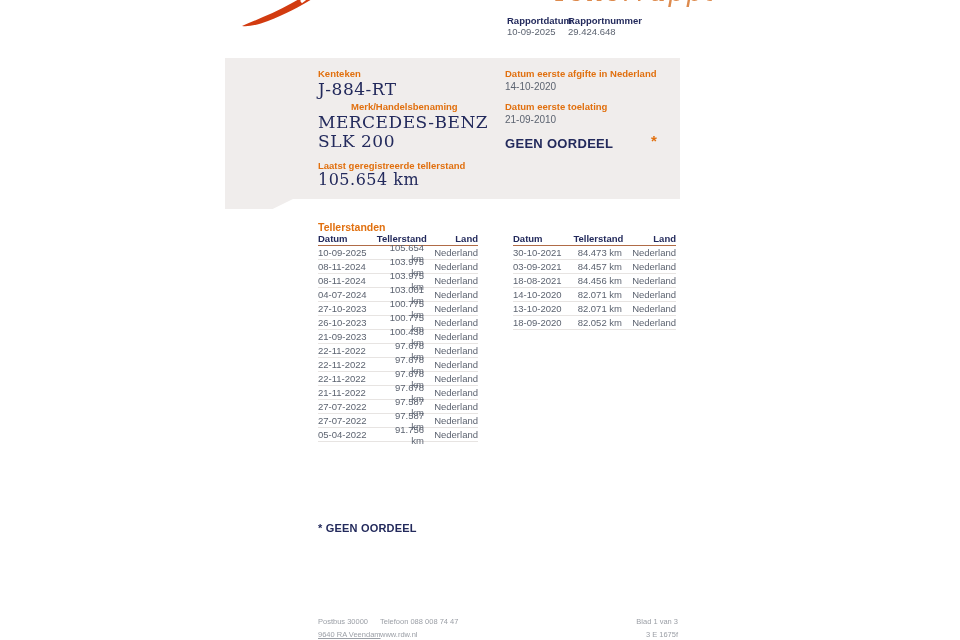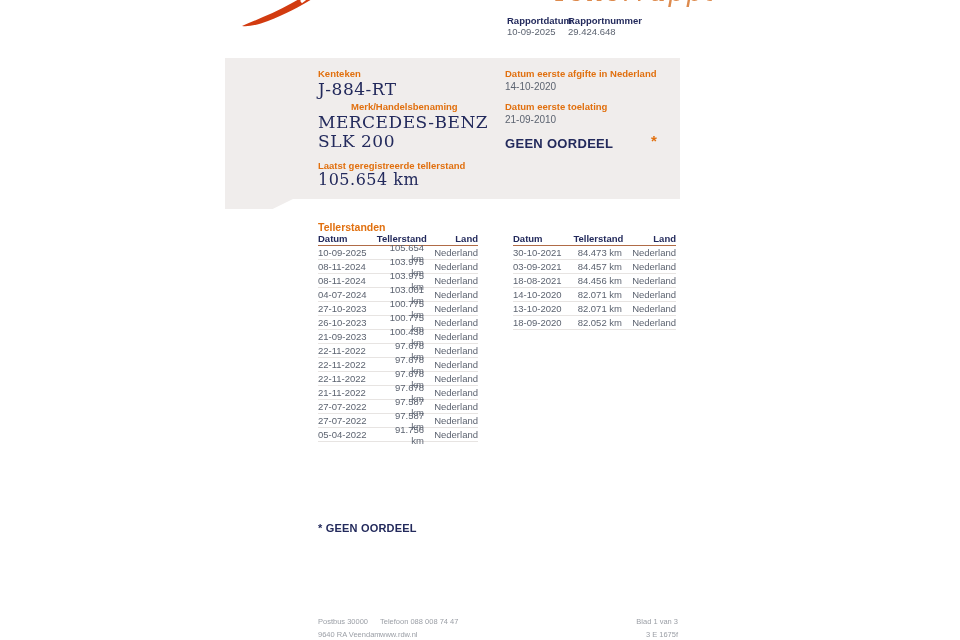--- a/index.html
+++ b/index.html
@@ -238,19 +238,19 @@
       <div class="trow">
         <span class="c-datum">18-09-2020</span>
         <span class="c-stand">82.052 km</span>
         <span class="c-land">Nederland</span>
       </div>
     </div>
 
   <div class="fn-heading">* GEEN OORDEEL</div>
 
   <div class="ft" style="left:318px; top:617px;">Postbus 30000</div>
-  <div class="ft" style="left:318px; top:630px;">9640 RA Veendam</div>
+  <div class="ft" style="left:318px; top:630px;text-decoration:underline;">9640 RA Veendam</div>
   <div class="ft" style="left:380px; top:617px;">Telefoon 088 008 74 47</div>
   <div class="ft" style="left:380px; top:630px;">www.rdw.nl</div>
   <div class="ft ft-r" style="left:578px; top:617px; width:100px;">Blad 1 van 3</div>
   <div class="ft ft-r" style="left:578px; top:630px; width:100px;">3 E 1675f</div>
 
 </div>
 
 </body></html>

